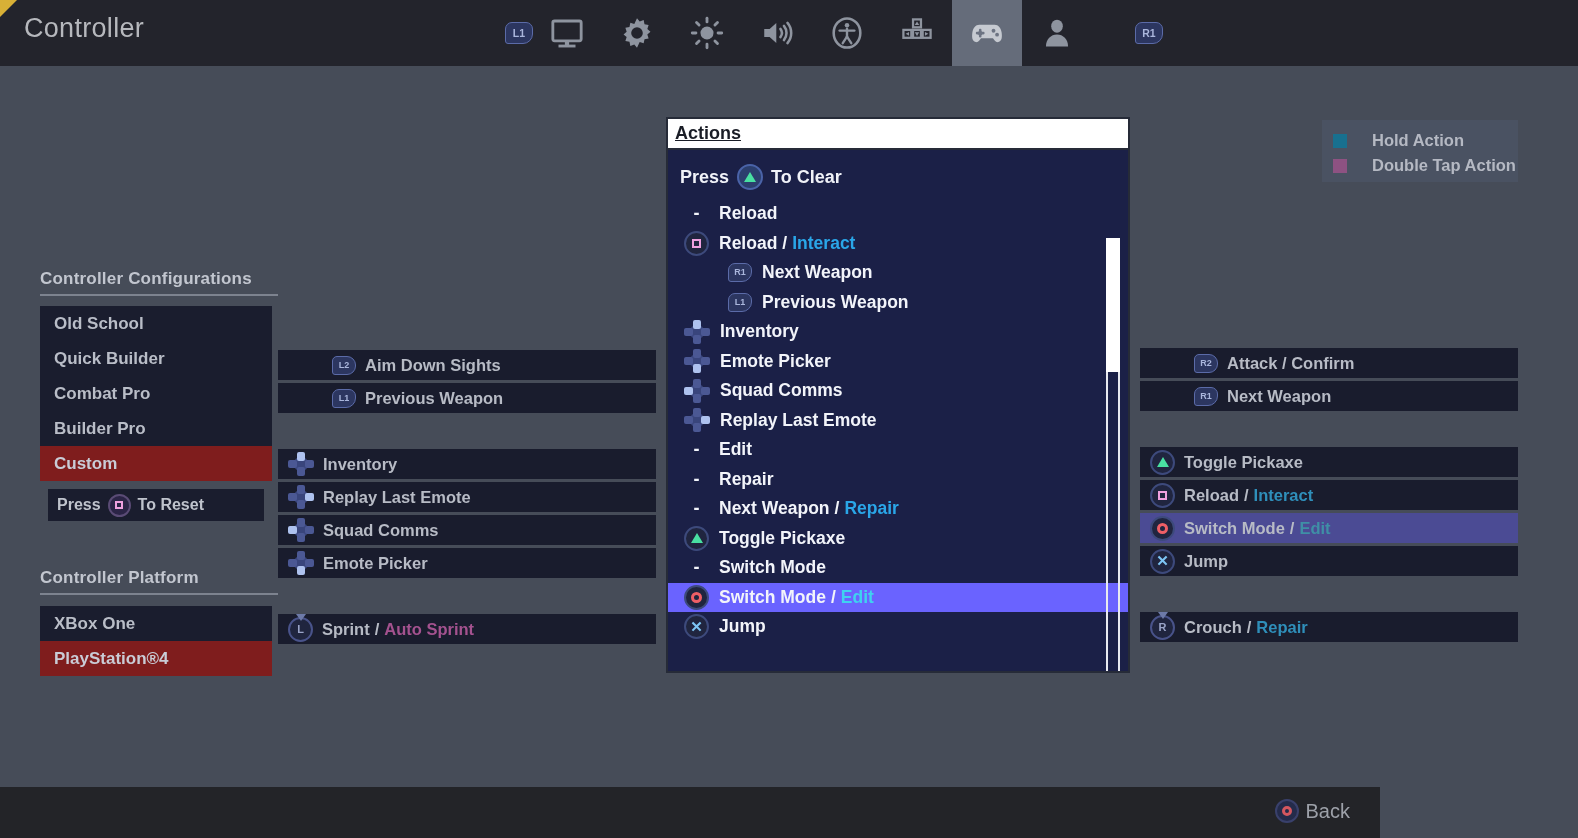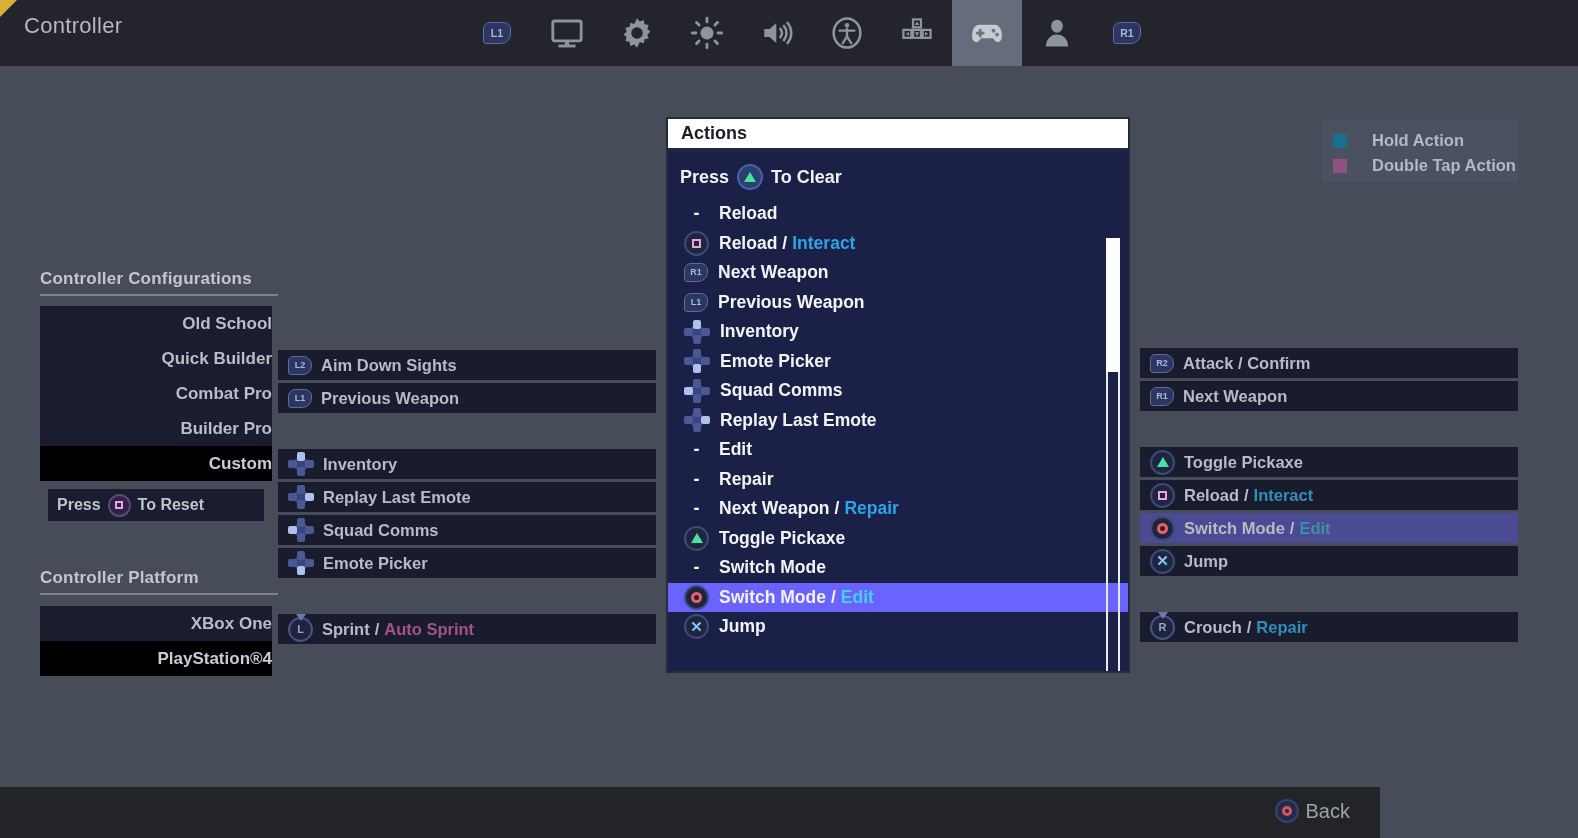--- a/index.html
+++ b/index.html
@@ -15,42 +15,42 @@
   #topbar{
     position:absolute; left:0; top:0; width:1578px; height:66px;
     background:#23242c;
   }
   #corner-accent{
     position:absolute; left:0; top:0; width:0;height:0;
     border-left:17px solid #d8b036; border-bottom:17px solid transparent;
   }
   #app-title{
     position:absolute; left:24px; top:13px;
-    font-size:22px; font-weight:400; color:#b6b8bd; letter-spacing:.3px;
+    font-size:27px; font-weight:400; color:#b6b8bd; letter-spacing:.3px;
   }
   #navbar{
     position:absolute; left:462px; top:0; height:66px;
     display:flex; align-items:center;
   }
   .nav-cell{
     width:70px; height:66px; display:flex; align-items:center; justify-content:center;
   }
   .nav-cell.active{ background:#656c7a; }
   .nav-cell svg{ display:block; }
   .nav-glyph{ fill:#8e949f; stroke:#8e949f; }
   .nav-cell.active .nav-glyph{ fill:#c6cad1; stroke:#c6cad1; }
 
   
   .bumper{
     display:inline-flex; align-items:center; justify-content:center;
     width:24px; height:19px;
     background:#2c3660; border:1.5px solid #5b6ba8;
     border-radius:7px 7px 10px 3px;
     font-size:9px; font-weight:700; color:#aab6dc; letter-spacing:0;
-    line-height:1; flex:none;
+    line-height:1; flex:none;margin-left:44px;
   }
   .bumper.trig{ border-radius:5px 9px 9px 3px; }
   .bumper.big{ width:28px; height:22px; font-size:10.5px; }
 
   
   .face{
     display:inline-flex; align-items:center; justify-content:center;
     width:25px;height:25px;border-radius:50%;
     background:#20253f; border:2px solid #3d4a7c; flex:none; position:relative;
   }
@@ -91,26 +91,25 @@
   .panel-head{
     font-size:17px;font-weight:700;color:#c2c6cf;letter-spacing:.2px;
     padding-bottom:5px; border-bottom:2px solid #7d838f; width:238px;
   }
   #cfg-head{ position:absolute; left:40px; top:269px; }
   #plat-head{ position:absolute; left:40px; top:568px; }
 
   #cfg-list{ position:absolute; left:40px; top:306px; width:232px; }
   #plat-list{ position:absolute; left:40px; top:606px; width:232px; }
   .opt{
-    height:35px; line-height:35px; padding-left:22px;
+    height:35px; line-height:35px; padding-left:14px;
     font-size:17px; font-weight:700; color:#b9bdc7;
     background:#1a1d2e;
-    text-align:right;
-  }
-  .opt.sel{ background:#000000; color:#c9ccd6; }
+  }
+  .opt.sel{ background:#7f1d1d; color:#c9ccd6; }
 
   #reset-row{
     position:absolute; left:48px; top:489px; width:216px; height:32px;
     background:#1a1d2e; display:flex; align-items:center; gap:7px; padding-left:9px;
     font-size:16px;font-weight:700;color:#bfc3cc;
   }
   #reset-row .face{ width:23px;height:23px;border-color:#5a4b75;background:#2b2446;}
   #reset-row .sq{ width:8px;height:8px;border-width:2.5px;}
 
   
@@ -137,22 +136,22 @@
   .leg-row{ display:flex; align-items:center; gap:25px; height:25px; }
   .leg-sw{ width:14px;height:14px; flex:none; }
   .leg-txt{ font-size:16.5px;font-weight:700;color:#b5b9c3; }
 
   
   #dialog{
     position:absolute; left:666px; top:117px; width:464px; height:558px;
   }
   #dlg-head{
     height:33px; background:#ffffff; border:2px solid #262b38;
-    display:flex; align-items:center; padding-left:13px;
-    font-size:18px;font-weight:700;color:#1a1d26;
+    display:flex; align-items:center; padding-left:7px;
+    font-size:18px;font-weight:700;color:#1a1d26;text-decoration:underline;
   }
   #dlg-body{
     position:relative; height:523px; background:#1b2047;
     border-left:2px solid #262b38; border-right:2px solid #262b38; border-bottom:2px solid #262b38;
     overflow:hidden;
   }
   #clear-hint{
     display:flex; align-items:center; gap:8px;
     padding:14px 0 0 12px; font-size:18px;font-weight:700;color:#f0f2f8;
   }

